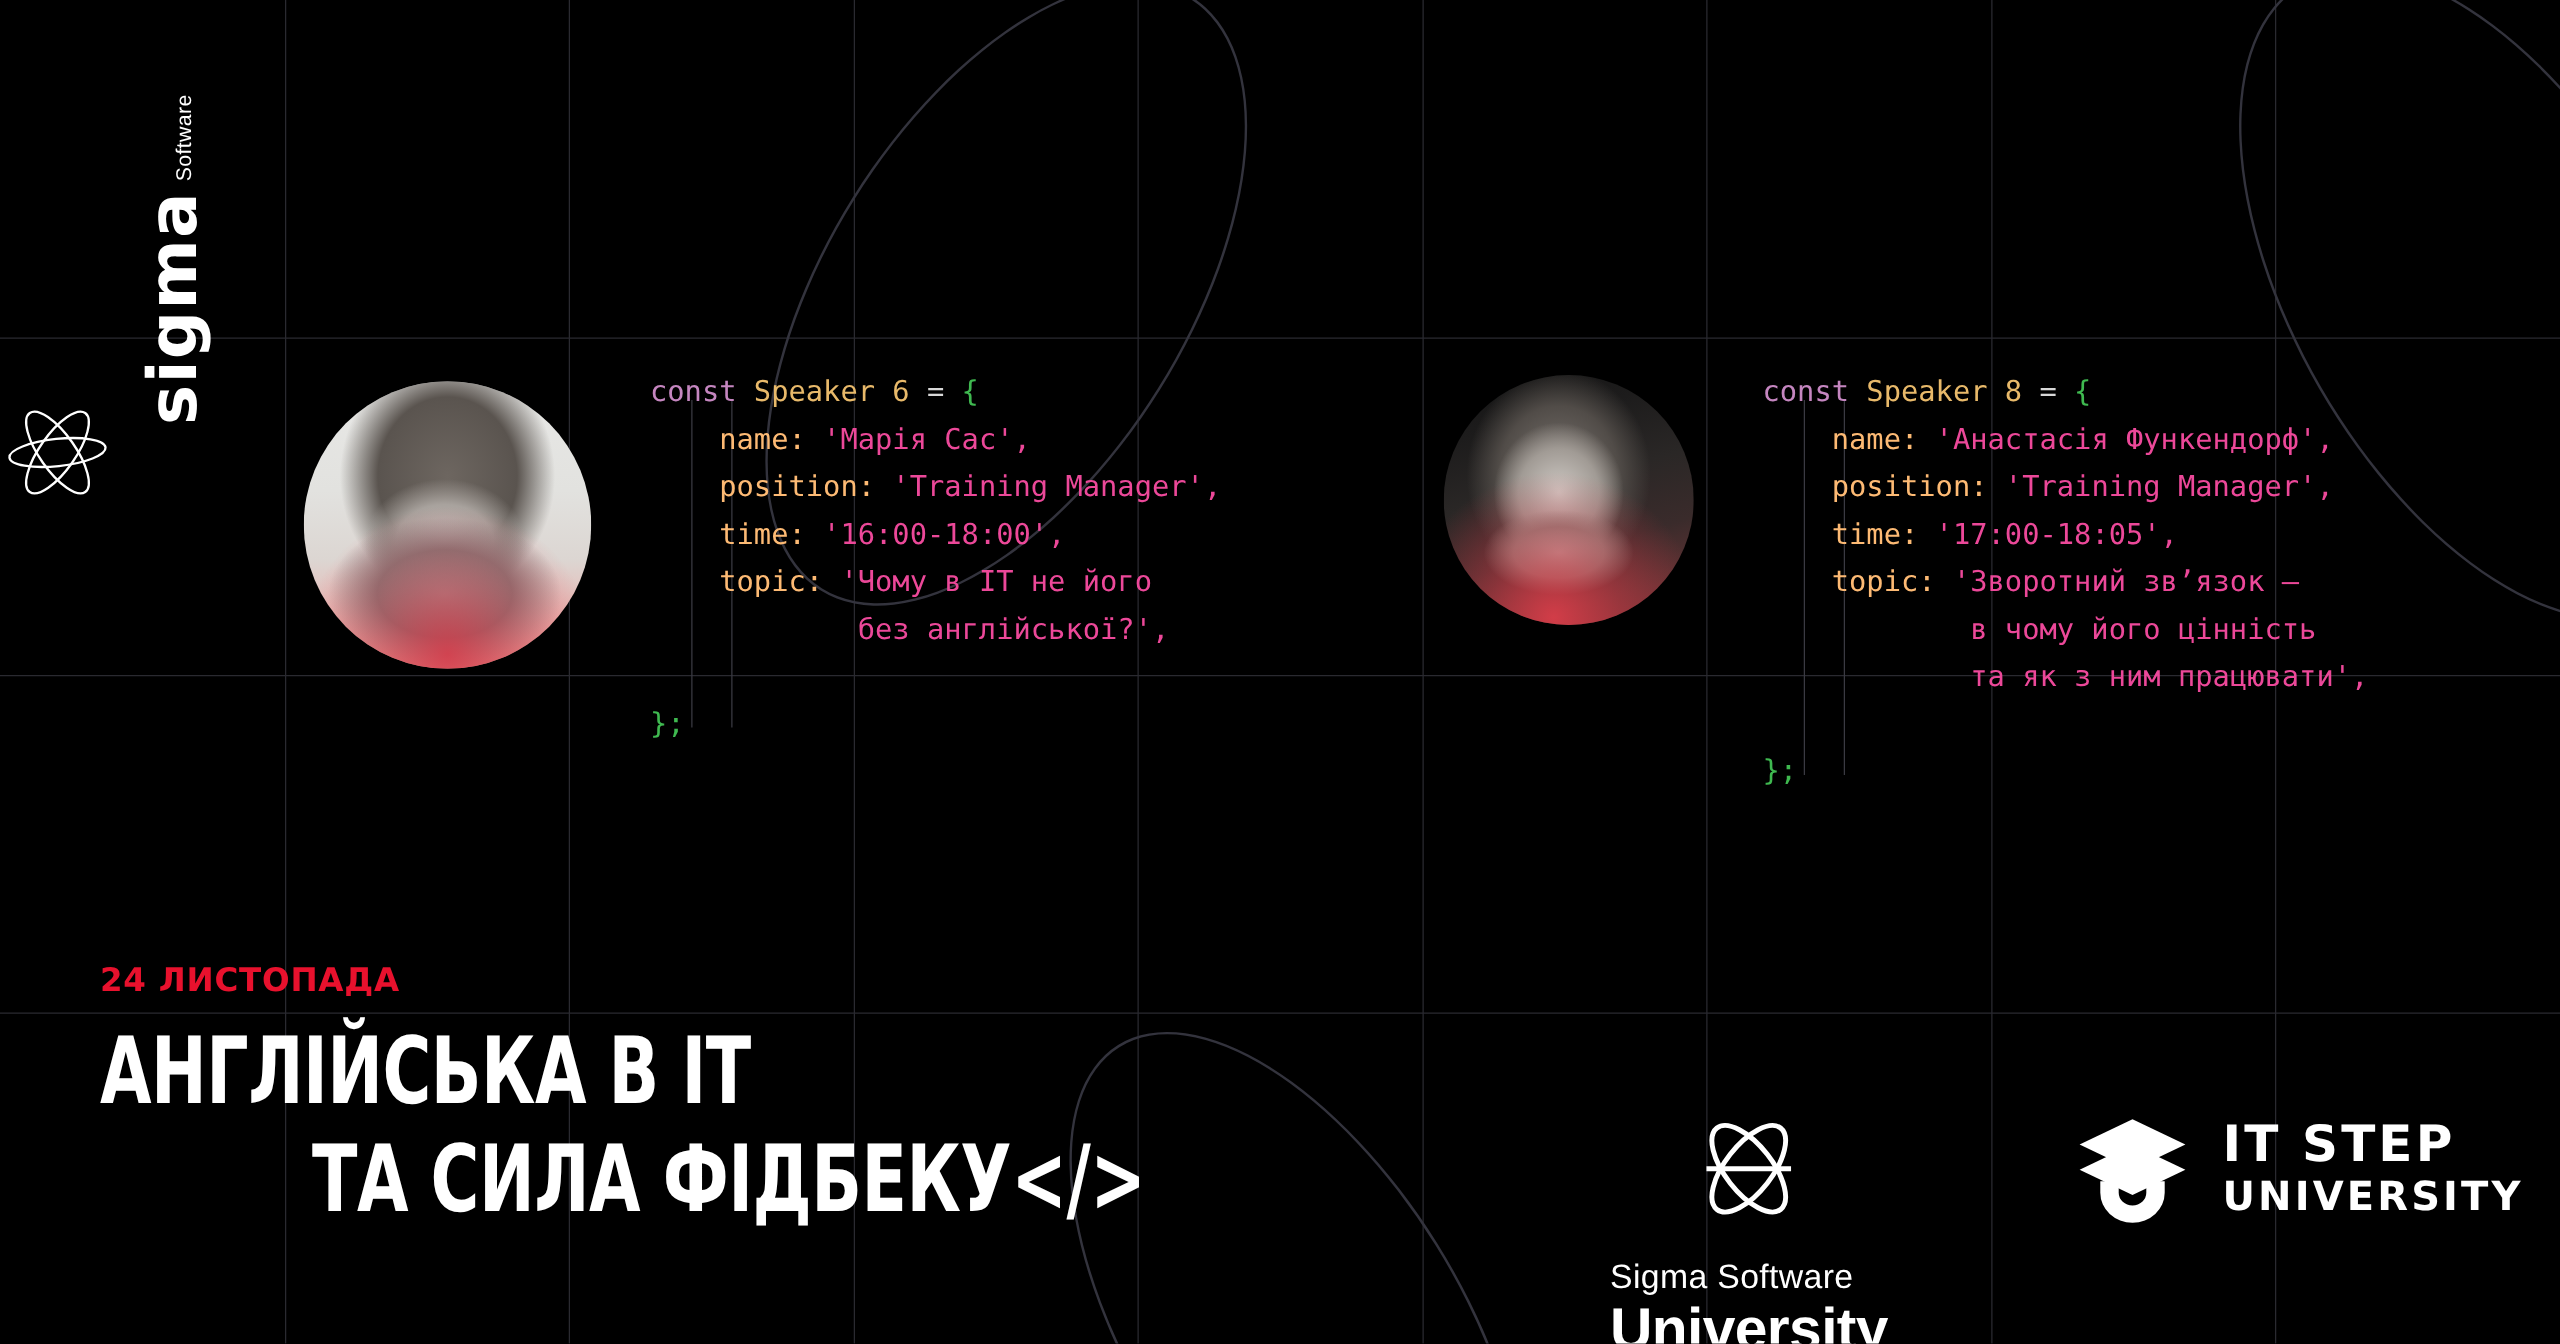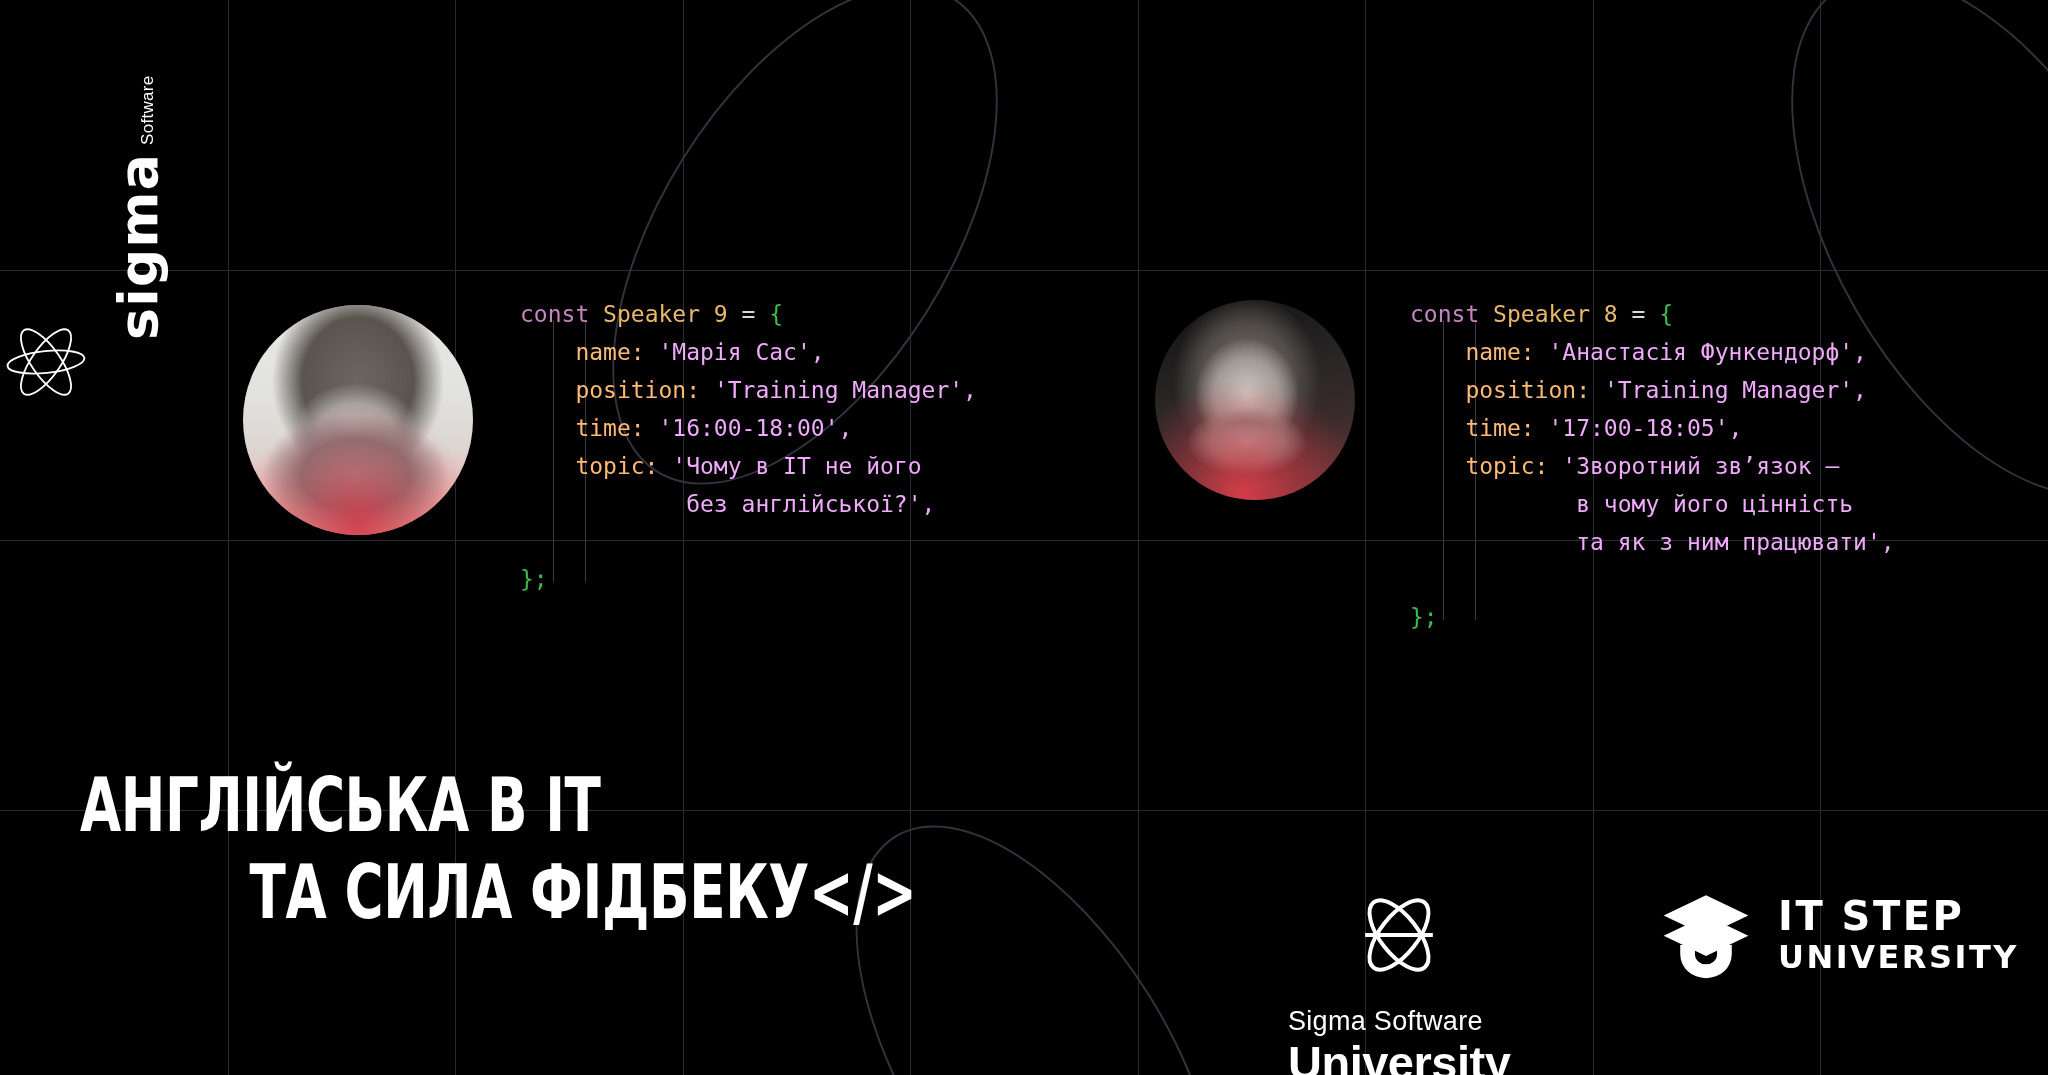--- a/index.html
+++ b/index.html
@@ -78,21 +78,21 @@
     letter-spacing:0px;
   }
   #code-block-1 { left:520px; top:295px; }
   #code-block-2 { left:1410px; top:295px; }
 
   .tok-kw     { color:#C586C0; }
   .tok-fn     { color:#E8B96A; }
   .tok-op     { color:#D8D8D8; }
   .tok-brace  { color:#3FB950; }
   .tok-prop   { color:#fdba74; }
-  .tok-str    { color:#f0abfc; }
+  .tok-str    { color:#ec4899; }
 
   
   .indent-guide {
     position:absolute;
     width:1px;
     background:#3a3a42;
   }
 
   
   .photo {
@@ -216,21 +216,21 @@
     </g>
   </svg>
 
   <div class="photo" id="photo-speaker-1">
     <div class="photo-inner" id="photo-1-art"></div>
   </div>
 
   <div class="indent-guide" style="left:553px; top:320px; height:262px;"></div>
   <div class="indent-guide" style="left:585px; top:320px; height:262px;"></div>
 
-  <div class="code-block" id="code-block-1"><span class="tok-kw">const</span><span class="tok-fn"> Speaker 9</span><span class="tok-op"> = </span><span class="tok-brace">{</span>
+  <div class="code-block" id="code-block-1"><span class="tok-kw">const</span><span class="tok-fn"> Speaker 6</span><span class="tok-op"> = </span><span class="tok-brace">{</span>
 <span class="tok-prop">    name: </span><span class="tok-str">'Марія Сас',</span>
 <span class="tok-prop">    position: </span><span class="tok-str">'Training Manager',</span>
 <span class="tok-prop">    time: </span><span class="tok-str">'16:00-18:00',</span>
 <span class="tok-prop">    topic: </span><span class="tok-str">'Чому в IT не його</span>
 <span class="tok-str">            без англійської?',</span>
 </div>
   <div class="code-block" style="left:520px; top:560px;"><span class="tok-brace">};</span></div>
 
   <div class="photo" id="photo-speaker-2">
     <div class="photo-inner" id="photo-2-art"></div>
@@ -243,20 +243,21 @@
 <span class="tok-prop">    name: </span><span class="tok-str">'Анастасія Функендорф',</span>
 <span class="tok-prop">    position: </span><span class="tok-str">'Training Manager',</span>
 <span class="tok-prop">    time: </span><span class="tok-str">'17:00-18:05',</span>
 <span class="tok-prop">    topic: </span><span class="tok-str">'Зворотний зв’язок —</span>
 <span class="tok-str">            в чому його цінність</span>
 <span class="tok-str">            та як з ним працювати',</span>
 </div>
   <div class="code-block" style="left:1410px; top:598px;"><span class="tok-brace">};</span></div>
 
   <div id="headline-zone">
+    <div id="event-date">24 ЛИСТОПАДА</div>
     <div class="headline-line" id="headline-line-1">АНГЛІЙСЬКА В IT</div>
     <div class="headline-line" id="headline-line-2">ТА СИЛА ФІДБЕКУ&lt;/&gt;</div>
   </div>
 
   <div id="logo-sigma-university">
     <svg width="94" height="94" viewBox="0 0 100 100">
       <g fill="none" stroke="#ffffff" stroke-width="4.2">
         <ellipse cx="50" cy="50" rx="20" ry="44" transform="rotate(38 50 50)"></ellipse>
         <ellipse cx="50" cy="50" rx="20" ry="44" transform="rotate(-38 50 50)"></ellipse>
         <line x1="14" y1="50" x2="86" y2="50"></line>

